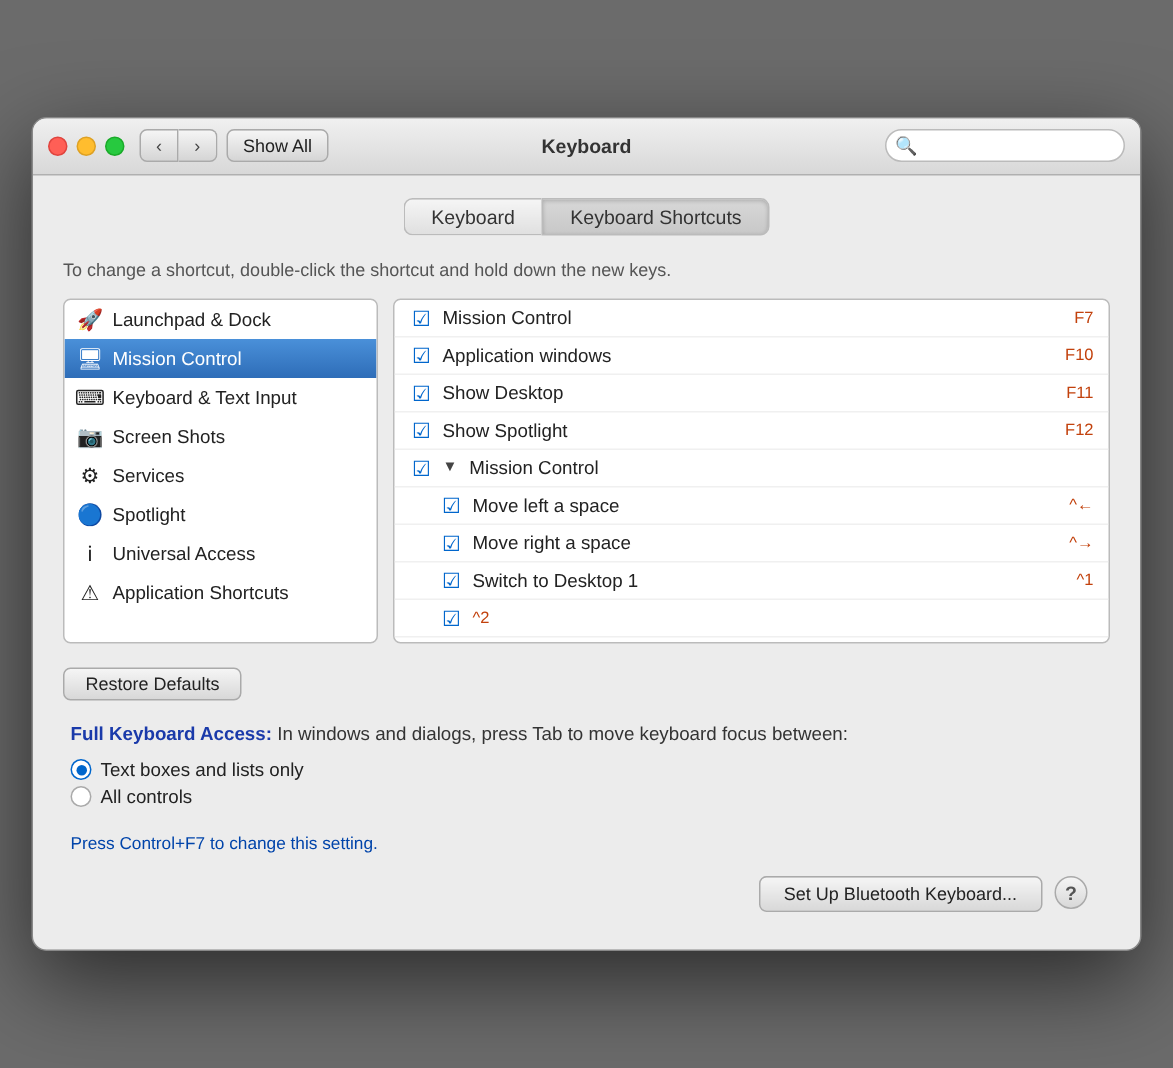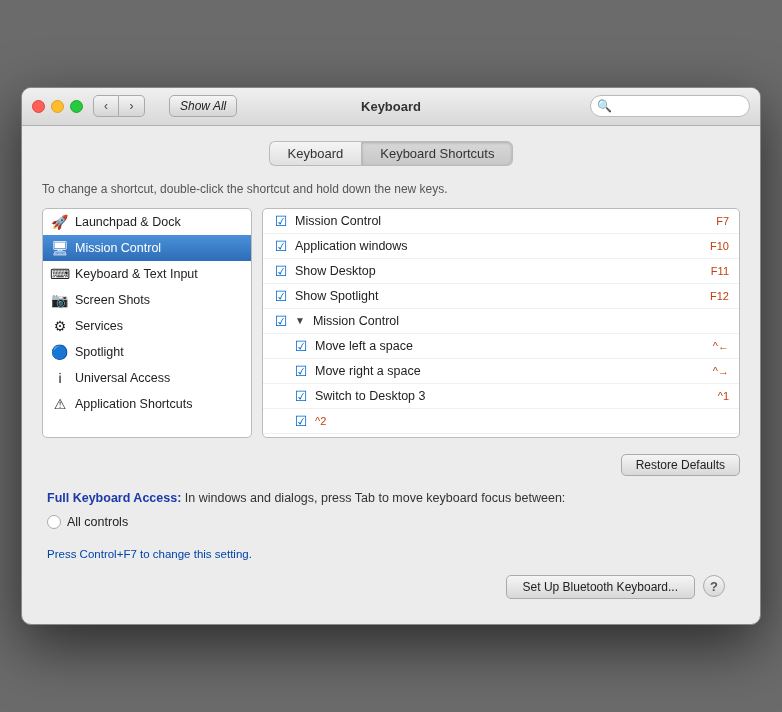--- a/index.html
+++ b/index.html
@@ -64,26 +64,25 @@
       font-size: 12px;
       color: #444;
     }
     .nav-btn:first-child { border-radius: 5px 0 0 5px; }
     .nav-btn:last-child { border-radius: 0 5px 5px 0; border-left: none; }
     .show-all-btn {
       background: linear-gradient(to bottom, #f5f5f5, #d5d5d5);
       border: 1px solid #aaa;
       border-radius: 5px;
       padding: 2px 10px;
-      margin-left: 24px;
+      margin-left: 6px;
       font-size: 12px;
       cursor: pointer;
       color: #222;
       height: 22px;
-      font-style: italic;
     }
     .title-text {
       position: absolute;
       left: 50%;
       transform: translateX(-50%);
       font-size: 13px;
       font-weight: bold;
       color: #333;
     }
     .search-wrapper {
@@ -213,21 +212,21 @@
       font-size: 11px;
       text-align: right;
     }
     .triangle {
       font-size: 10px;
       color: #444;
       margin-right: 2px;
     }
     .restore-row {
       display: flex;
-      justify-content: flex-end;
+      justify-content: flex-start;
       padding: 6px 0;
     }
     .restore-btn {
       background: linear-gradient(to bottom, #f5f5f5, #d8d8d8);
       border: 1px solid #aaa;
       border-radius: 5px;
       padding: 3px 14px;
       font-size: 12px;
       cursor: pointer;
       color: #222;
@@ -416,38 +415,44 @@
         </div>
 
         <div class="shortcut-row sub">
           <div class="check-icon">☑</div>
           <span class="shortcut-label">Move right a space</span>
           <span class="shortcut-key">^→</span>
         </div>
 
         <div class="shortcut-row sub">
           <div class="check-icon">☑</div>
-          <span class="shortcut-label">Switch to Desktop 3</span>
+          <span class="shortcut-label">Switch to Desktop 1</span>
           <span class="shortcut-key">^1</span>
         </div>
 
         <div class="shortcut-row sub">
           <div class="check-icon">☑</div>
           <span class="shortcut-key">^2</span>
         </div>
       </div>
     </div>
 
     <div class="restore-row">
       <button class="restore-btn">Restore Defaults</button>
     </div>
 
     <div class="fka-section">
       <div class="fka-title">
         <span style="font-weight:bold; color:#1a3aaa;">Full Keyboard Access:</span><span> In windows and dialogs, press Tab to move keyboard focus between:</span>
+      </div>
+      <div class="radio-option">
+        <div class="radio-circle selected">
+          <div class="radio-dot"></div>
+        </div>
+        <span>Text boxes and lists only</span>
       </div>
       <div class="radio-option">
         <div class="radio-circle"></div>
         <span>All controls</span>
       </div>
       <div class="fka-note">Press Control+F7 to change this setting.</div>
     </div>
 
     <div class="bottom-bar">
       <button class="bluetooth-btn">Set Up Bluetooth Keyboard...</button>

